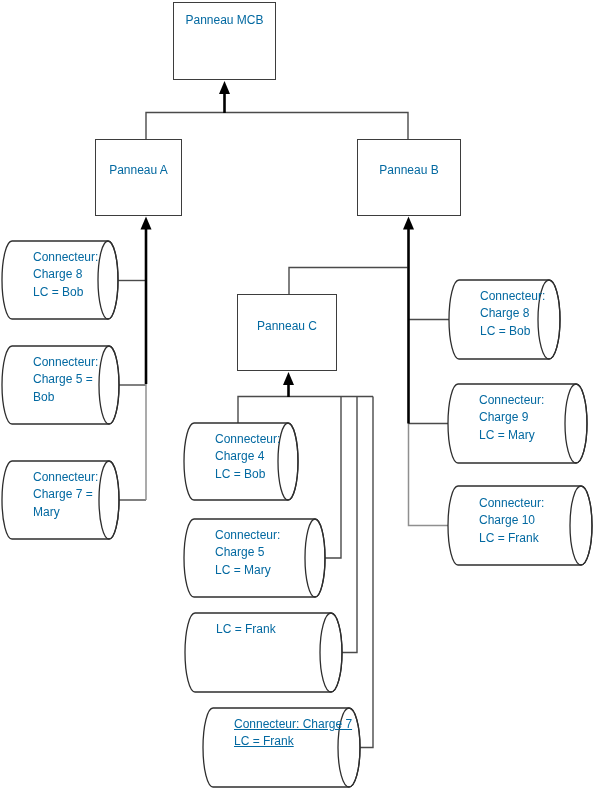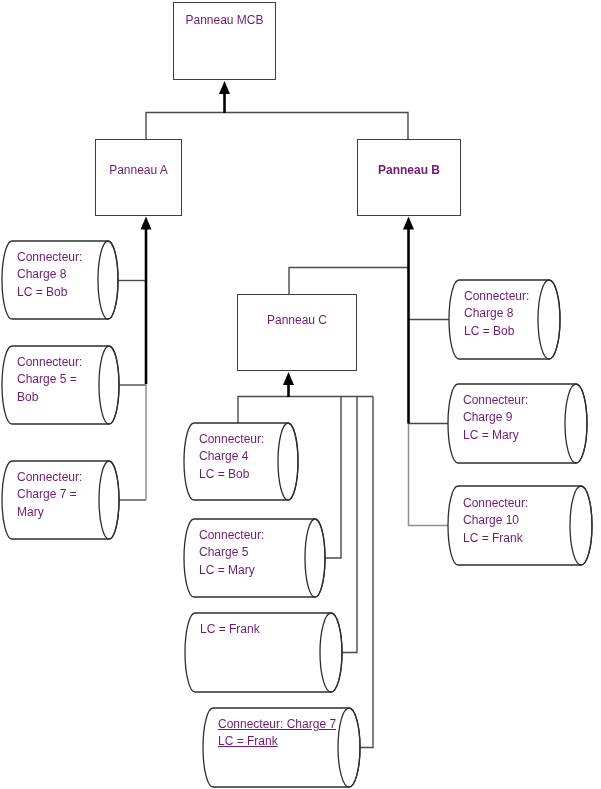--- a/index.html
+++ b/index.html
@@ -3,37 +3,38 @@
 <meta charset="utf-8">
 <title>Diagram</title>
 <style>
   html,body{margin:0;padding:0;background:#ffffff;}
   #canvas{
     position:relative;
     width:601px;height:789px;
     background:#ffffff;
     overflow:hidden;
     font-family:"Liberation Sans", sans-serif;
-    color:#701a75;
+    color:#0369a1;
   }
   #wires{position:absolute;left:0;top:0;}
   .panel{
     position:absolute;
     background:#ffffff;
     border:1.5px solid #3d3d3d;
     box-sizing:border-box;
     text-align:center;
     font-size:12px;
     line-height:14px;
   }
   .cyl-label{
     position:absolute;
     font-size:12px;
     line-height:17.4px;
     white-space:nowrap;
+    margin-left:16px;
   }
 </style>
 </head>
 <body>
 
 <div id="canvas">
 
   <svg id="wires" width="601" height="789" viewBox="0 0 601 789">
 
     <path d="M146,139 V112.5 H408 V139" fill="none" stroke="#4a4a4a" stroke-width="1.4"></path>
@@ -97,24 +98,24 @@
       <ellipse cx="581" cy="525.5" rx="11" ry="39.5" fill="none"></ellipse>
     </g>
   </svg>
 
   <div class="panel" style="left:173px;top:2px;width:103px;height:78px;padding-top:10px;">
     <span>Panneau MCB</span>
   </div>
   <div class="panel" style="left:95px;top:139px;width:87px;height:77px;padding-top:23px;">
     <span>Panneau A</span>
   </div>
-  <div class="panel" style="left:357px;top:139px;width:104px;height:77px;padding-top:23px;font-weight:bold;">
+  <div class="panel" style="left:357px;top:139px;width:104px;height:77px;padding-top:23px;">
     <span>Panneau B</span>
   </div>
-  <div class="panel" style="left:237px;top:294px;width:120px;height:77px;padding-top:18px;">
+  <div class="panel" style="left:237px;top:294px;width:100px;height:77px;padding-top:24px;">
     <span>Panneau C</span>
   </div>
 
   <div class="cyl-label" style="left:17px;top:249px;">
     <div>Connecteur:</div>
     <div>Charge 8</div>
     <div>LC = Bob</div>
   </div>
   <div class="cyl-label" style="left:17px;top:354px;">
     <div>Connecteur:</div>

